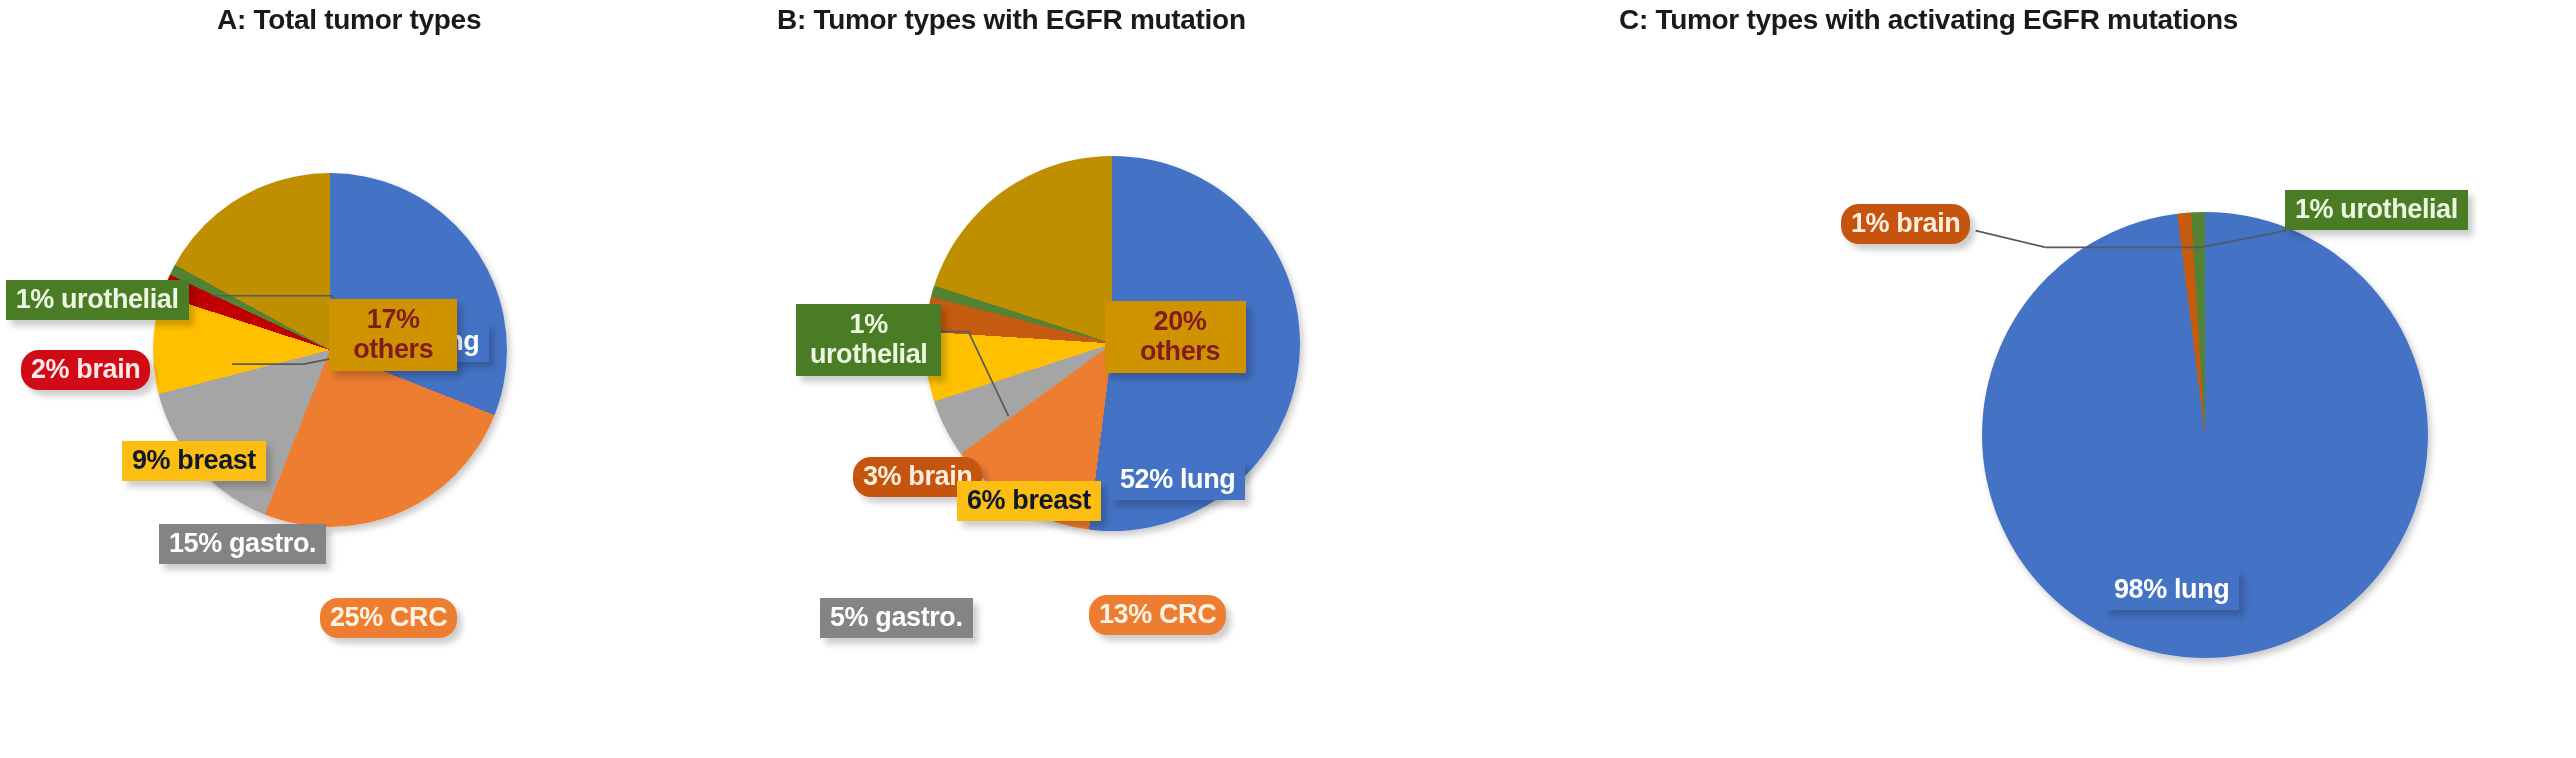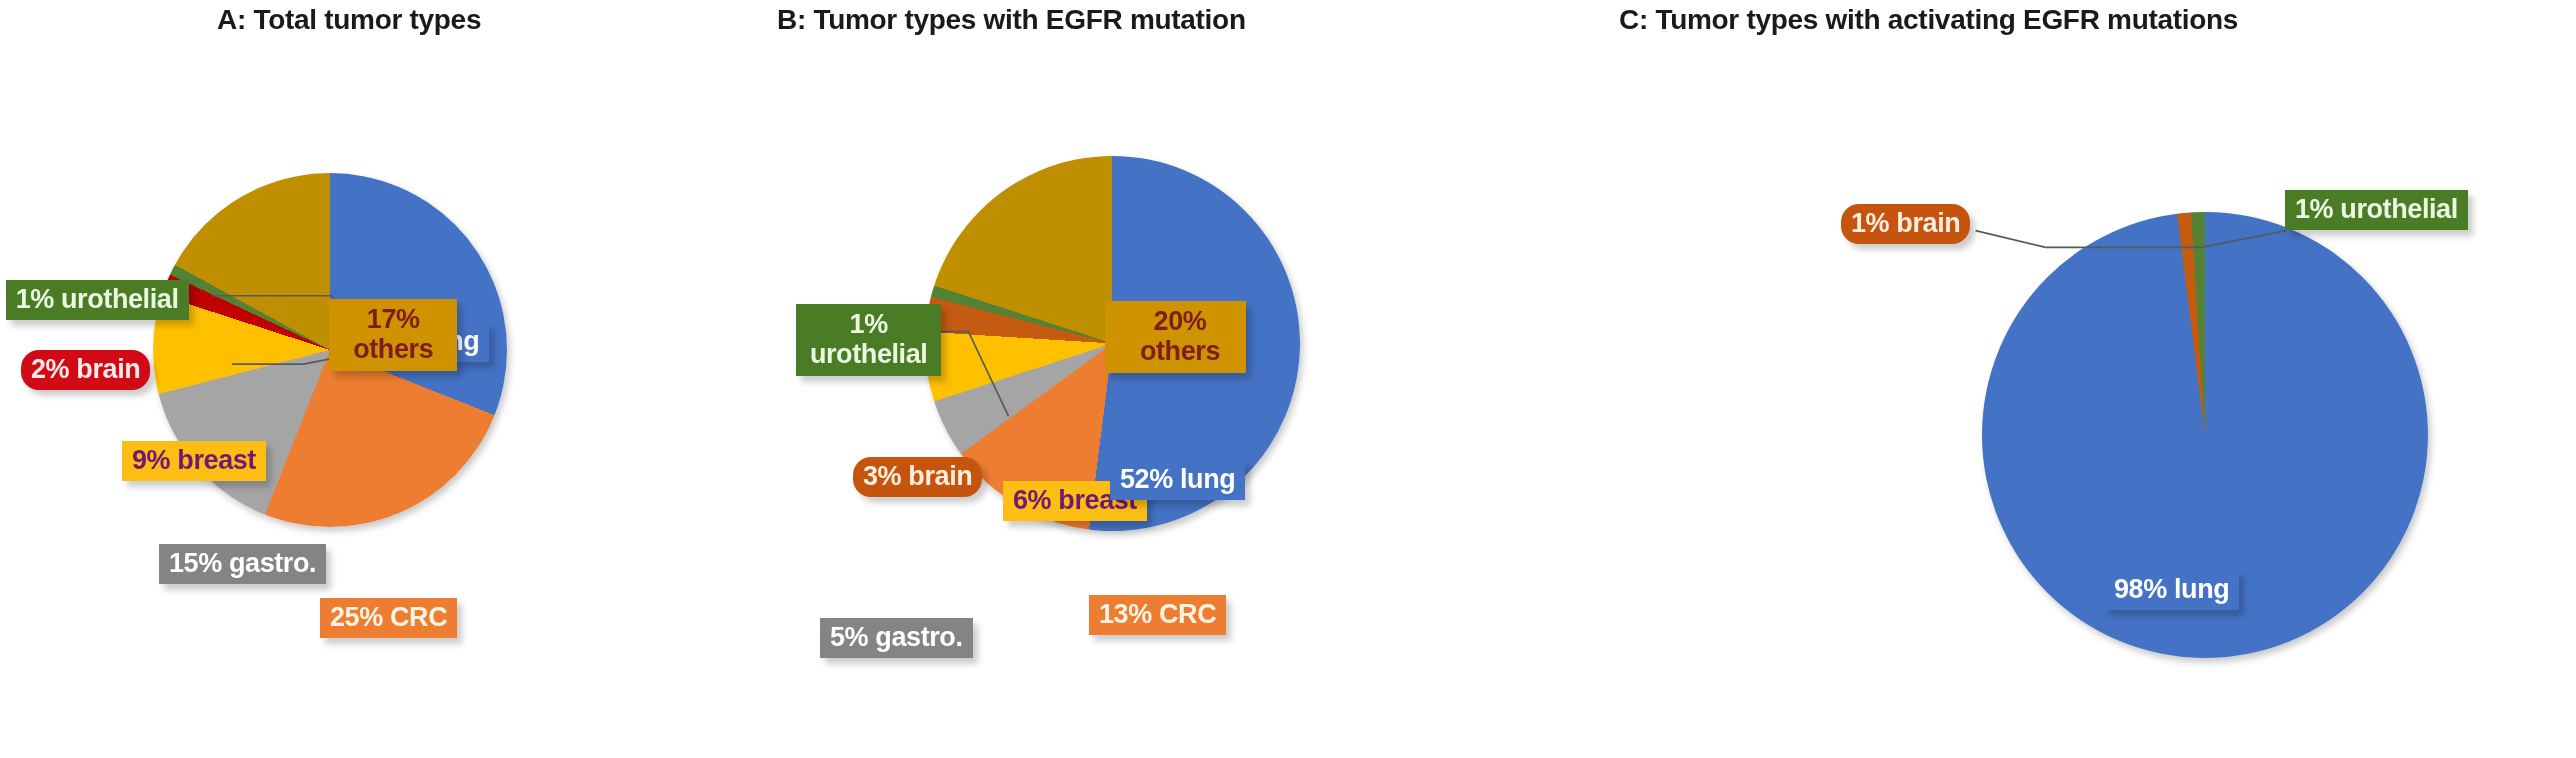--- a/index.html
+++ b/index.html
@@ -74,42 +74,42 @@
     white-space: nowrap;
     padding: 5px 10px 6.4px 10px;
     box-shadow: 5px 5.7px 6.4px rgba(0,0,0,0.20);
     text-align: center;
     font-size: 27px;
     letter-spacing: -0.4px;
   }
   .label.two-line { white-space: normal; line-height: 1.12; }
 
   .c-blue   { background: #4472c4; color: #ffffff; }
-  .c-orange { background: #ed7d31; color: #fdf3e3; }
-  .c-gray   { background: #848484; color: #ffffff; margin-top: 20px; }
-  .c-yellow { background: #fdbe13; color: #701a75; }
+  .c-orange { background: #ed7d31; color: #fdf3e3; border-radius: 18px; }
+  .c-gray   { background: #848484; color: #ffffff; }
+  .c-yellow { background: #fdbe13; color: #0f172a; }
   .c-gold   { background: #cf9300; color: #7f1d1d; }
   .c-green  { background: #4a7c26; color: #ecf7e1; }
   .c-red    { background: #d00b16; color: #ffe9e9; }
   .c-dkorange { background: #c5540f; color: #fdeede; border-radius: 18px; }
 
   
   #a-lbl-lung     { left: 354px; top: 322px; }
   #a-lbl-crc      { left: 320px; top: 598px; }
   #a-lbl-gastro   { left: 159px; top: 524px; }
   #a-lbl-breast   { left: 122px; top: 441px; }
   #a-lbl-others   { left: 329px; top: 299px; width: 117px; padding-left: 5.7px; padding-right: 5.7px; }
   #a-lbl-urothelial { left: 5.7px; top: 280px; }
   #a-lbl-brain    { left: 21px; top: 350px; border-radius: 18px; }
 
   
   #b-lbl-lung     { left: 1110px; top: 460px; }
   #b-lbl-crc      { left: 1089px; top: 595px; }
   #b-lbl-gastro   { left: 820px; top: 598px; }
-  #b-lbl-breast   { left: 957px; top: 481px; margin-left: 46px; }
+  #b-lbl-breast   { left: 957px; top: 481px; }
   #b-lbl-others   { left: 1105px; top: 301px; width: 120px; padding-left: 15px; padding-right: 5.7px; }
   #b-lbl-urothelial { left: 796px; top: 304px; width: 134px; padding-left: 5.7px; padding-right: 5.7px; }
   #b-lbl-brain    { left: 853px; top: 457px; }
 
   
   #c-lbl-lung     { left: 2104px; top: 570px; }
   #c-lbl-brain    { left: 1841px; top: 204px; }
   #c-lbl-urothelial { left: 2285px; top: 190px; }
 </style>
 </head>

